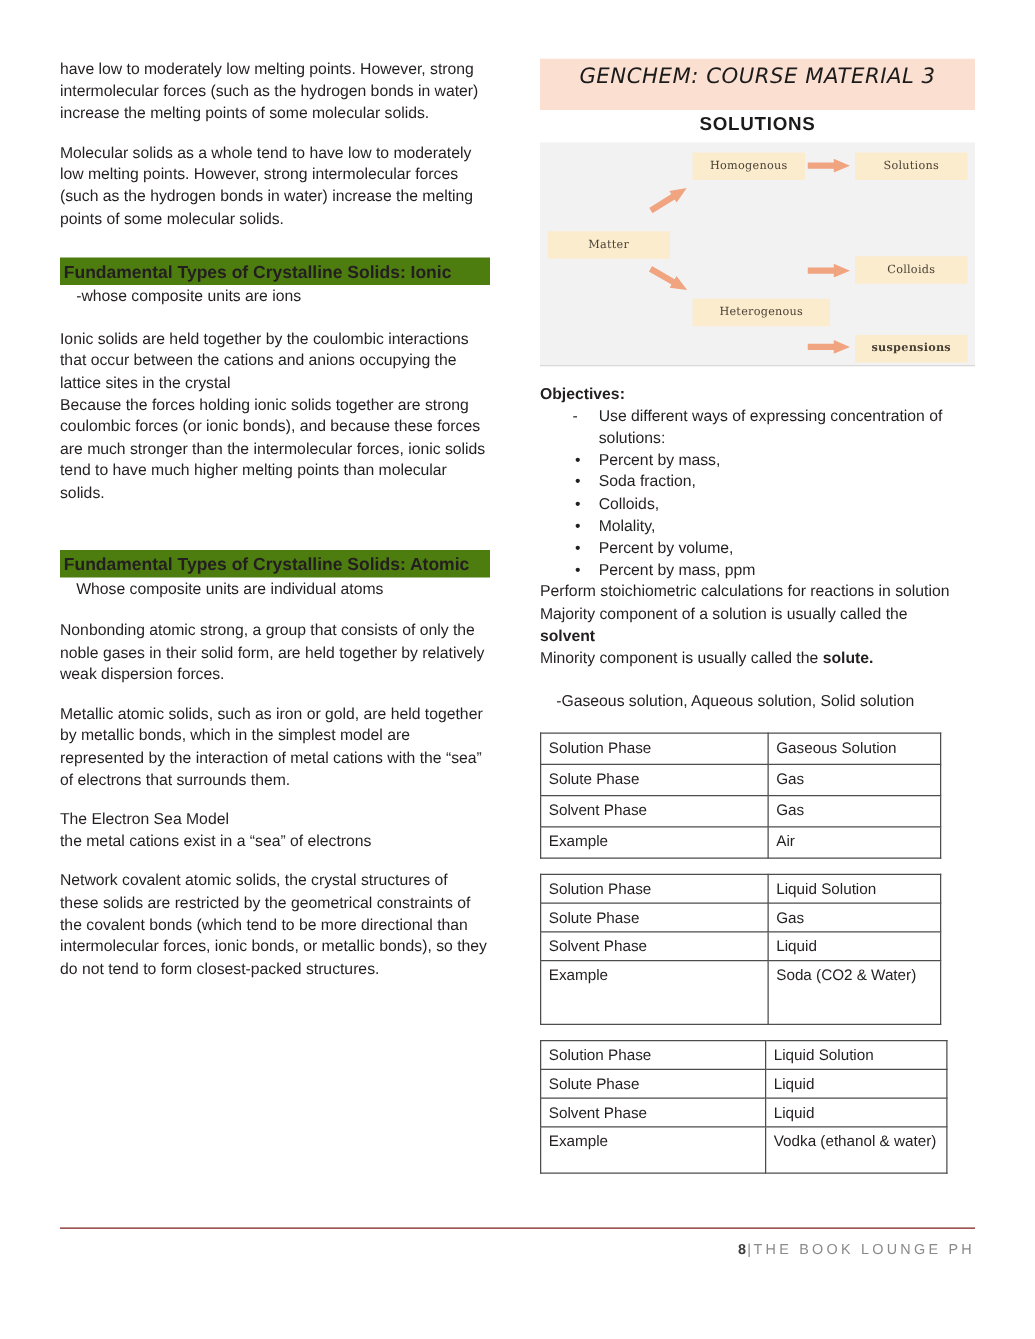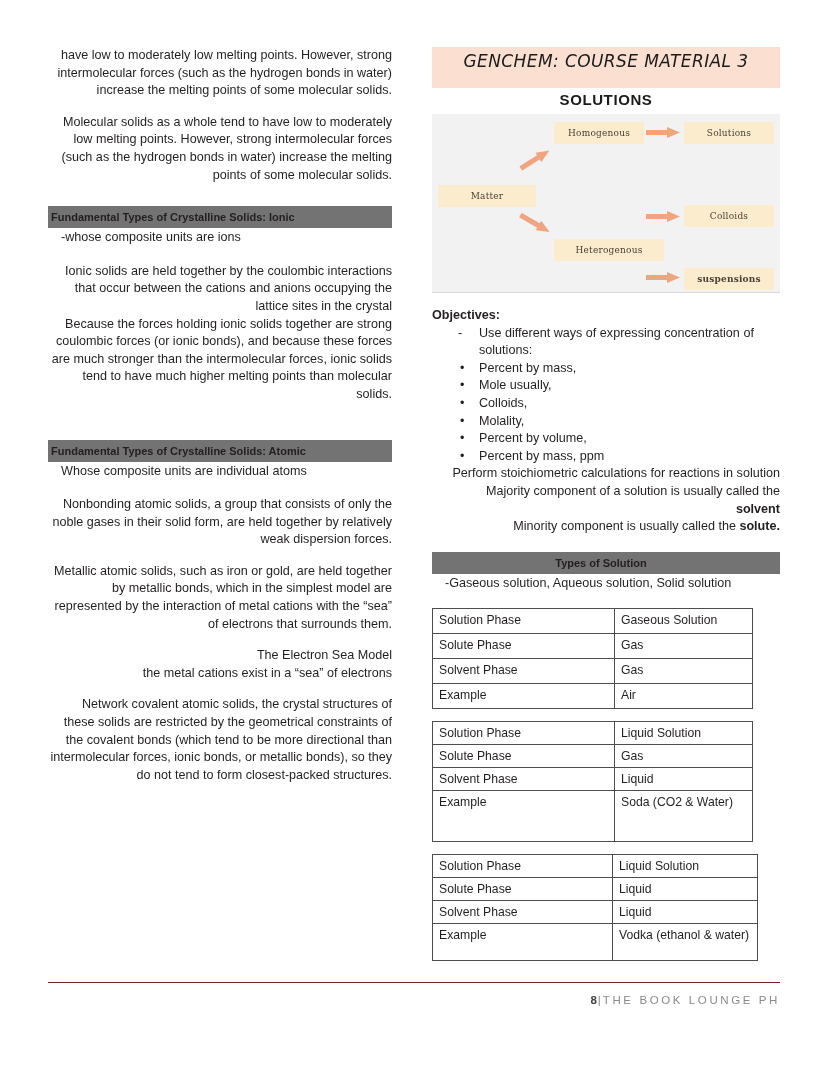--- a/index.html
+++ b/index.html
@@ -36,29 +36,29 @@
   }
   .col-left  { width: 344px; }
   .col-right { width: 348px; }
 
   
   .para {
     font-size: 12.6px;
     line-height: 17.6px;
     margin: 0 0 14px 0;
     color: #231f20;
-    text-align: right;
+    text-align: left;
   }
   .para.tight { margin-bottom: 0; }
 
   
   .hl-bar {
-    background: #737373;
+    background: #4d7c0f;
     font-weight: bold;
-    font-size: 11px;
+    font-size: 14px;
     line-height: 18px;
     padding: 2px 13px 2px 3px;
     margin: 0;
     color: #231f20;
   }
   .hl-bar.center { text-align: center; }
   .sub-line {
     font-size: 12.6px;
     line-height: 17.6px;
     margin: 1px 0 0 13px;
@@ -226,21 +226,21 @@
       <p class="para tight">Ionic solids are held together by the coulombic interactions that occur between the cations and anions occupying the lattice sites in the crystal</p>
       <p class="para">Because the forces holding ionic solids together are strong coulombic forces (or ionic bonds), and because these forces are much stronger than the intermolecular forces, ionic solids tend to have much higher melting points than molecular solids.</p>
 
       <div class="spacer-22"></div>
 
       <p class="hl-bar">Fundamental Types of Crystalline Solids: Atomic</p>
       <p class="sub-line">Whose composite units are individual atoms</p>
 
       <div class="spacer-16"></div>
 
-      <p class="para">Nonbonding atomic solids, a group that consists of only the noble gases in their solid form, are held together by relatively weak dispersion forces.</p>
+      <p class="para">Nonbonding atomic strong, a group that consists of only the noble gases in their solid form, are held together by relatively weak dispersion forces.</p>
 
       <p class="para">Metallic atomic solids, such as iron or gold, are held together by metallic bonds, which in the simplest model are represented by the interaction of metal cations with the “sea” of electrons that surrounds them.</p>
 
       <p class="para tight">The Electron Sea Model</p>
       <p class="para">the metal cations exist in a “sea” of electrons</p>
 
       <p class="para">Network covalent atomic solids, the crystal structures of these solids are restricted by the geometrical constraints of the covalent bonds (which tend to be more directional than intermolecular forces, ionic bonds, or metallic bonds), so they do not tend to form closest-packed structures.</p>
 
     </div>
 
@@ -308,21 +308,21 @@
         </li>
       </ul>
 
       <ul class="obj">
         <li class="obj-item">
           <span class="mk">•</span>
           <span>Percent by mass,</span>
         </li>
         <li class="obj-item">
           <span class="mk">•</span>
-          <span>Mole usually,</span>
+          <span>Soda fraction,</span>
         </li>
         <li class="obj-item">
           <span class="mk">•</span>
           <span>Colloids,</span>
         </li>
         <li class="obj-item">
           <span class="mk">•</span>
           <span>Molality,</span>
         </li>
         <li class="obj-item">
@@ -341,21 +341,20 @@
         <span>Majority component of a solution is usually called the</span><br>
         <b>solvent</b>
       </p>
 
       <p class="para tight">
         <span>Minority component is usually called the </span><b>solute.</b>
       </p>
 
       <div class="spacer-16"></div>
 
-      <p class="hl-bar center">Types of Solution</p>
       <p class="sub-line">-Gaseous solution, Aqueous solution, Solid solution</p>
 
       <div class="spacer-16"></div>
 
       <table class="phase t1">
         <colgroup>
             <col class="c1">
             <col class="c2">
           </colgroup>
         <tbody>

